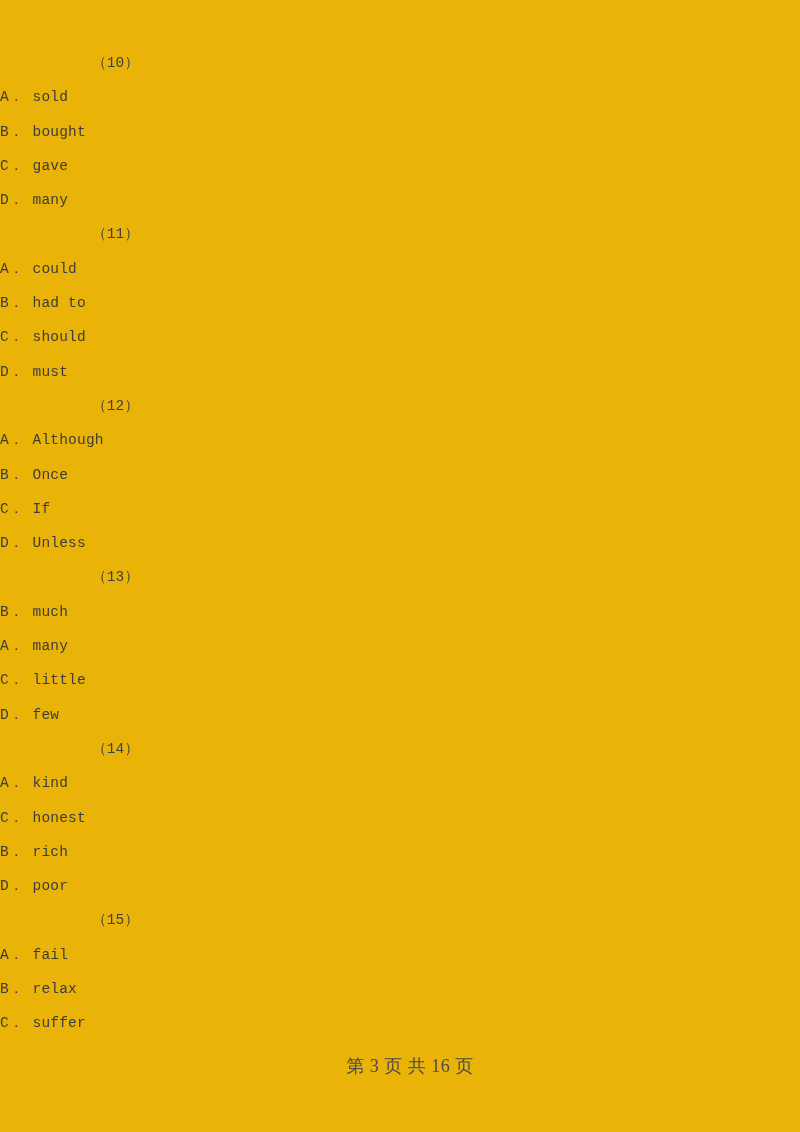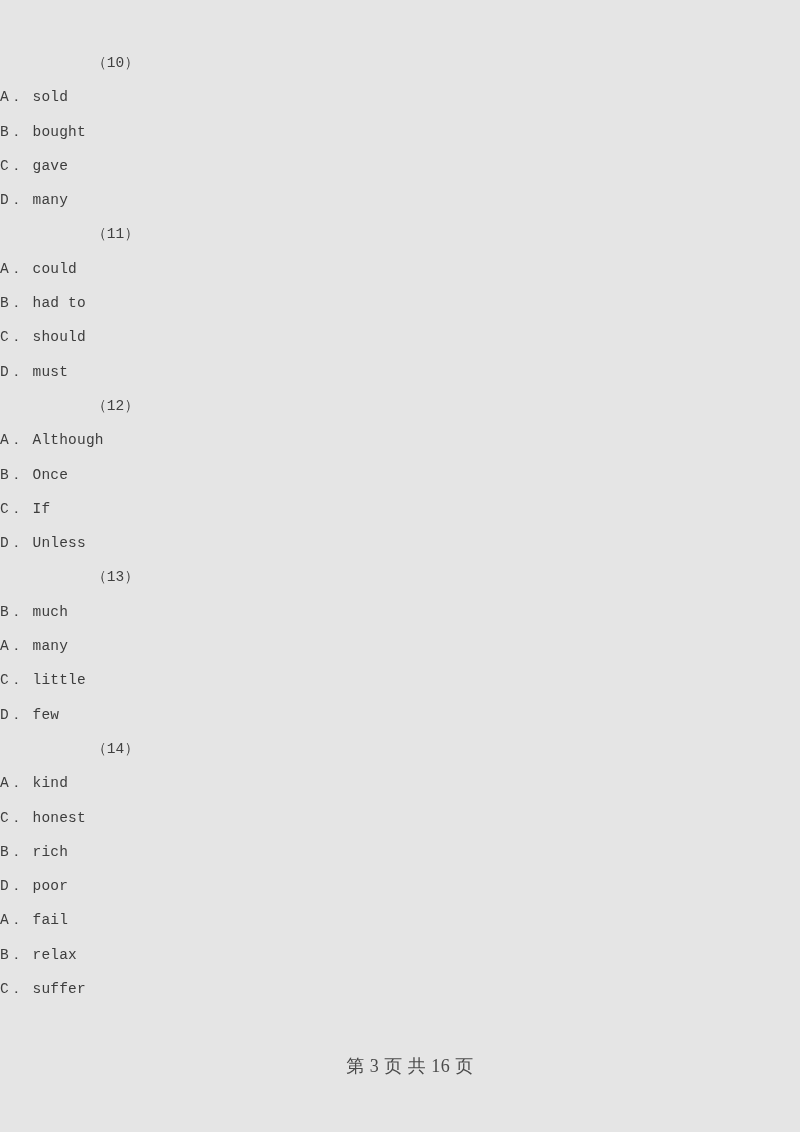--- a/index.html
+++ b/index.html
@@ -16,21 +16,21 @@
     font-family: "Liberation Mono", "DejaVu Sans Mono", monospace;
     -webkit-font-smoothing: antialiased;
   }
 
   #page {
     position: absolute;
     left: 0;
     top: 0;
     width: 800px;
     height: 1132px;
-    background: #e5e5e5;
+    background: #eab308;
   }
 
   
   #content {
     position: absolute;
     left: 0;
     top: 0;
     width: 800px;
   }
 
@@ -117,20 +117,21 @@
         <div class="line opt"><span class="letter">D</span><span class="dot">．</span><span> </span><span class="word">few</span></div>
       </div>
       <div class="qgroup">
         <div class="line qnum">（14）</div>
         <div class="line opt"><span class="letter">A</span><span class="dot">．</span><span> </span><span class="word">kind</span></div>
         <div class="line opt"><span class="letter">C</span><span class="dot">．</span><span> </span><span class="word">honest</span></div>
         <div class="line opt"><span class="letter">B</span><span class="dot">．</span><span> </span><span class="word">rich</span></div>
         <div class="line opt"><span class="letter">D</span><span class="dot">．</span><span> </span><span class="word">poor</span></div>
       </div>
       <div class="qgroup">
+        <div class="line qnum">（15）</div>
         <div class="line opt"><span class="letter">A</span><span class="dot">．</span><span> </span><span class="word">fail</span></div>
         <div class="line opt"><span class="letter">B</span><span class="dot">．</span><span> </span><span class="word">relax</span></div>
         <div class="line opt"><span class="letter">C</span><span class="dot">．</span><span> </span><span class="word">suffer</span></div>
       </div>
     </div>
   <div id="footer">
     <span>第 3 页 共 16 页</span>
   </div>
 </div>
 

